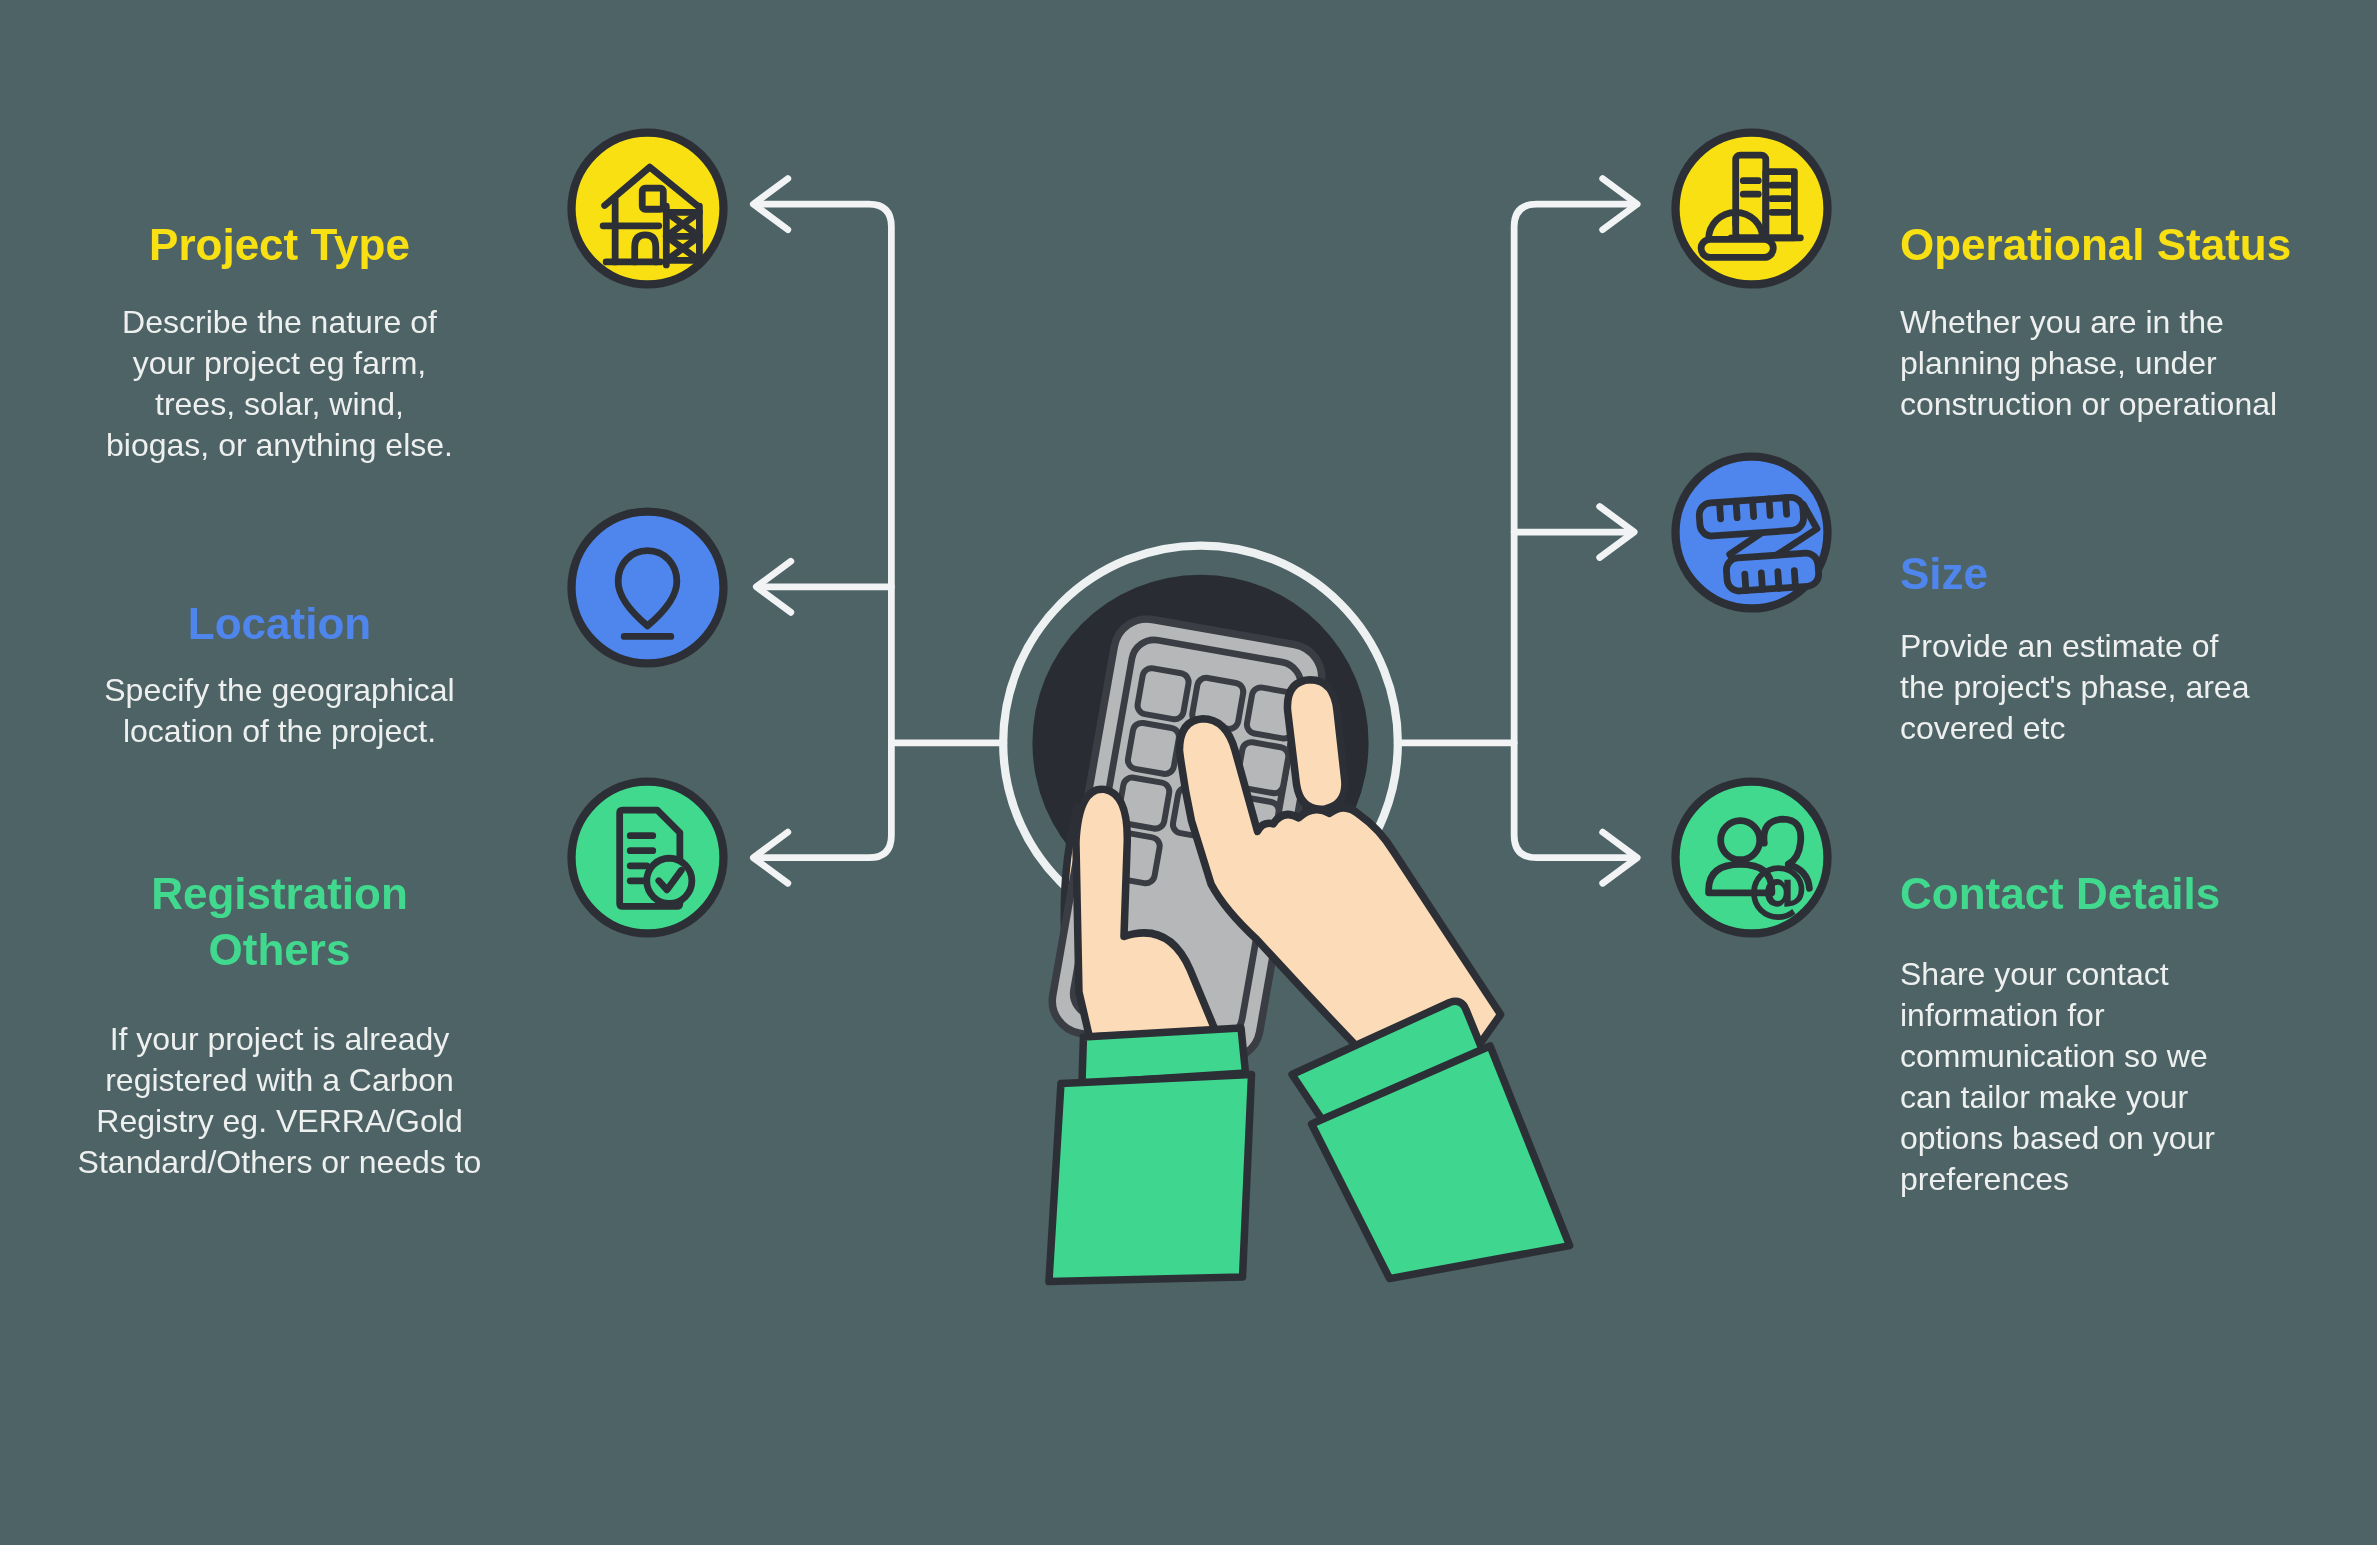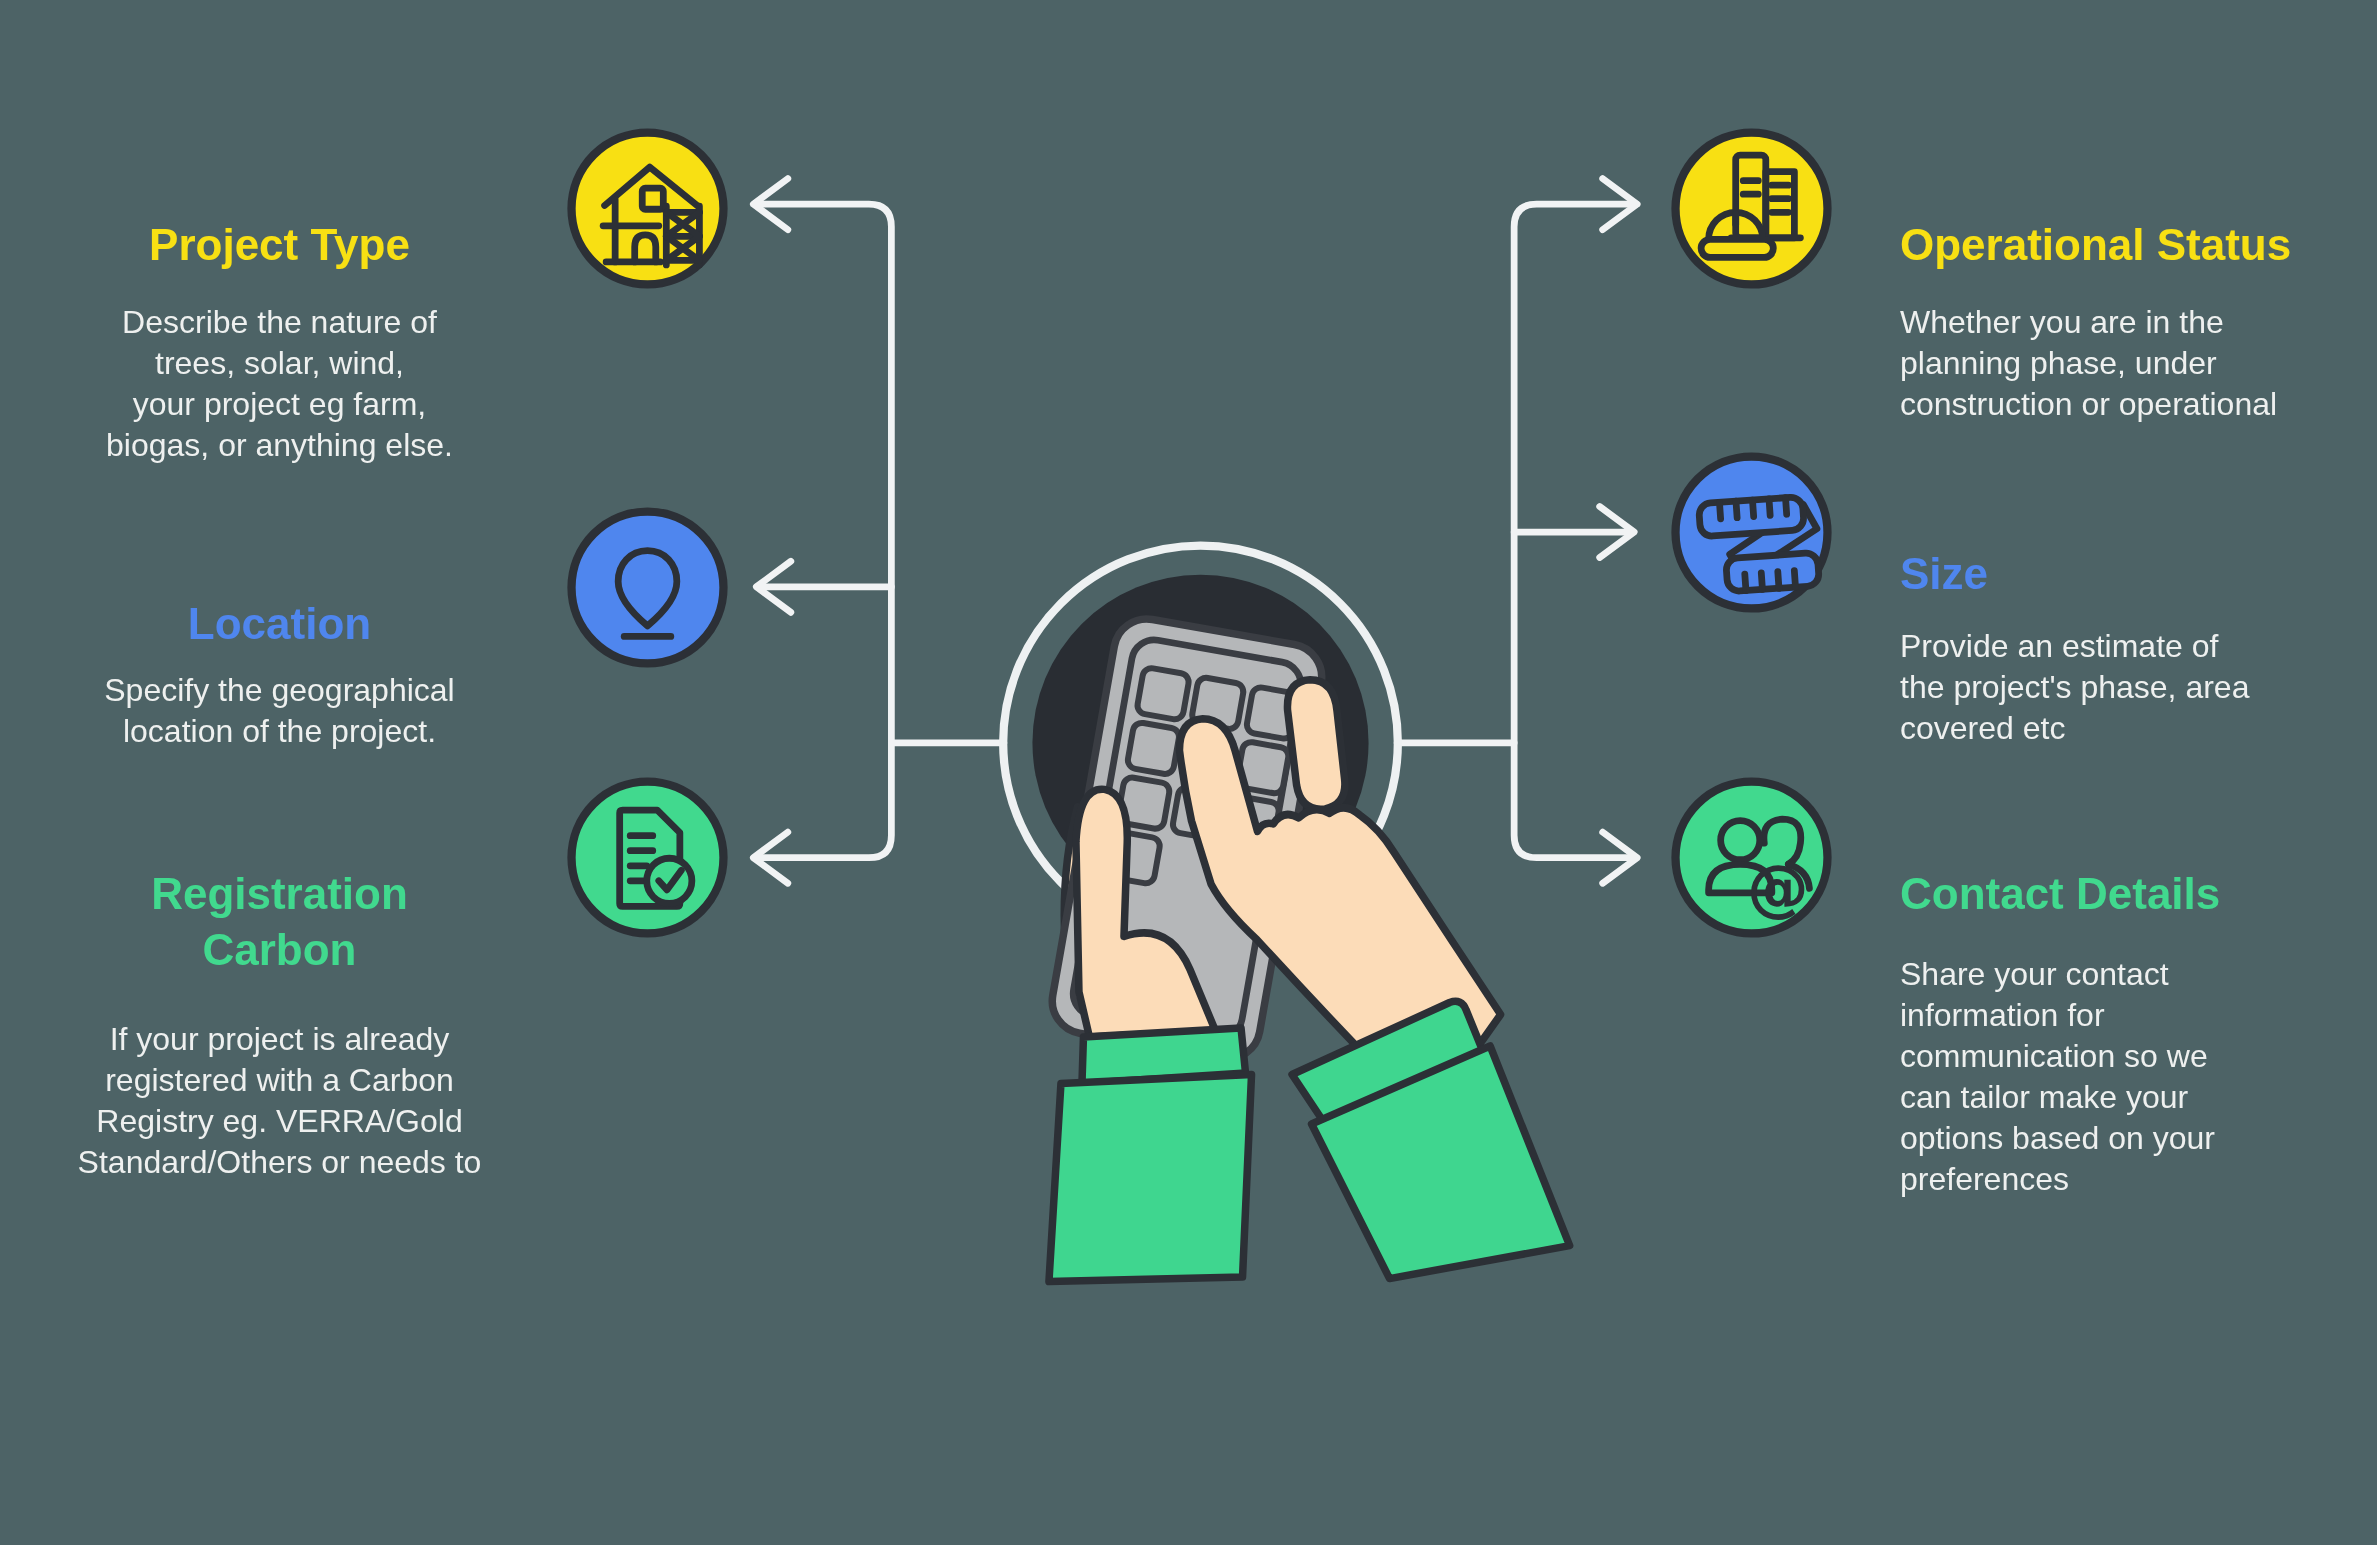--- a/index.html
+++ b/index.html
@@ -175,36 +175,36 @@
       <path d="M 50 150 Q 50 116 92 116 Q 134 116 134 150 L 134 154 H 50 Z"></path>
       <text x="142" y="176" text-anchor="middle" class="icnfill" stroke="none" style="font:700 82px 'DejaVu Sans',sans-serif">@</text>
     </g>
   </svg>
 
   <h2 class="h cy colL" style="top:180px">
     <span>Project Type</span>
   </h2>
   <p class="d colL" style="top:270px">
     <span>Describe the nature of</span>
+    <span>your project eg farm,</span>
     <span>trees, solar, wind,</span>
-    <span>your project eg farm,</span>
     <span>biogas, or anything else.</span>
   </p>
 
   <h2 class="h cb colL" style="top:559px">
     <span>Location</span>
   </h2>
   <p class="d colL" style="top:638px">
     <span>Specify the geographical</span>
     <span>location of the project.</span>
   </p>
 
   <h2 class="h cg colL" style="top:829px">
     <span>Registration</span>
-    <span>Carbon</span>
+    <span>Others</span>
   </h2>
   <p class="d colL" style="top:987px">
     <span>If your project is already</span>
     <span>registered with a Carbon</span>
     <span>Registry eg. VERRA/Gold</span>
     <span>Standard/Others or needs to</span>
   </p>
 
   <h2 class="h cy colR" style="top:180px">
     <span>Operational Status</span>

